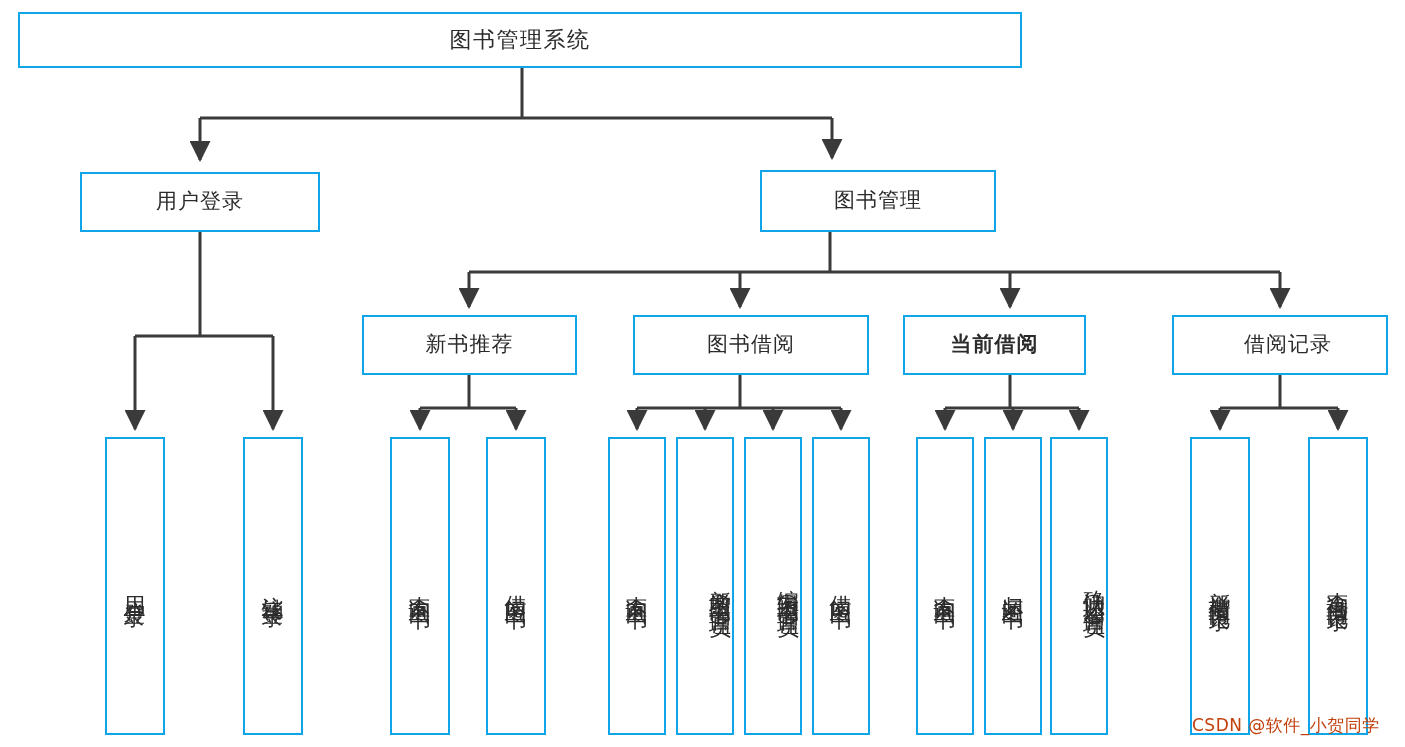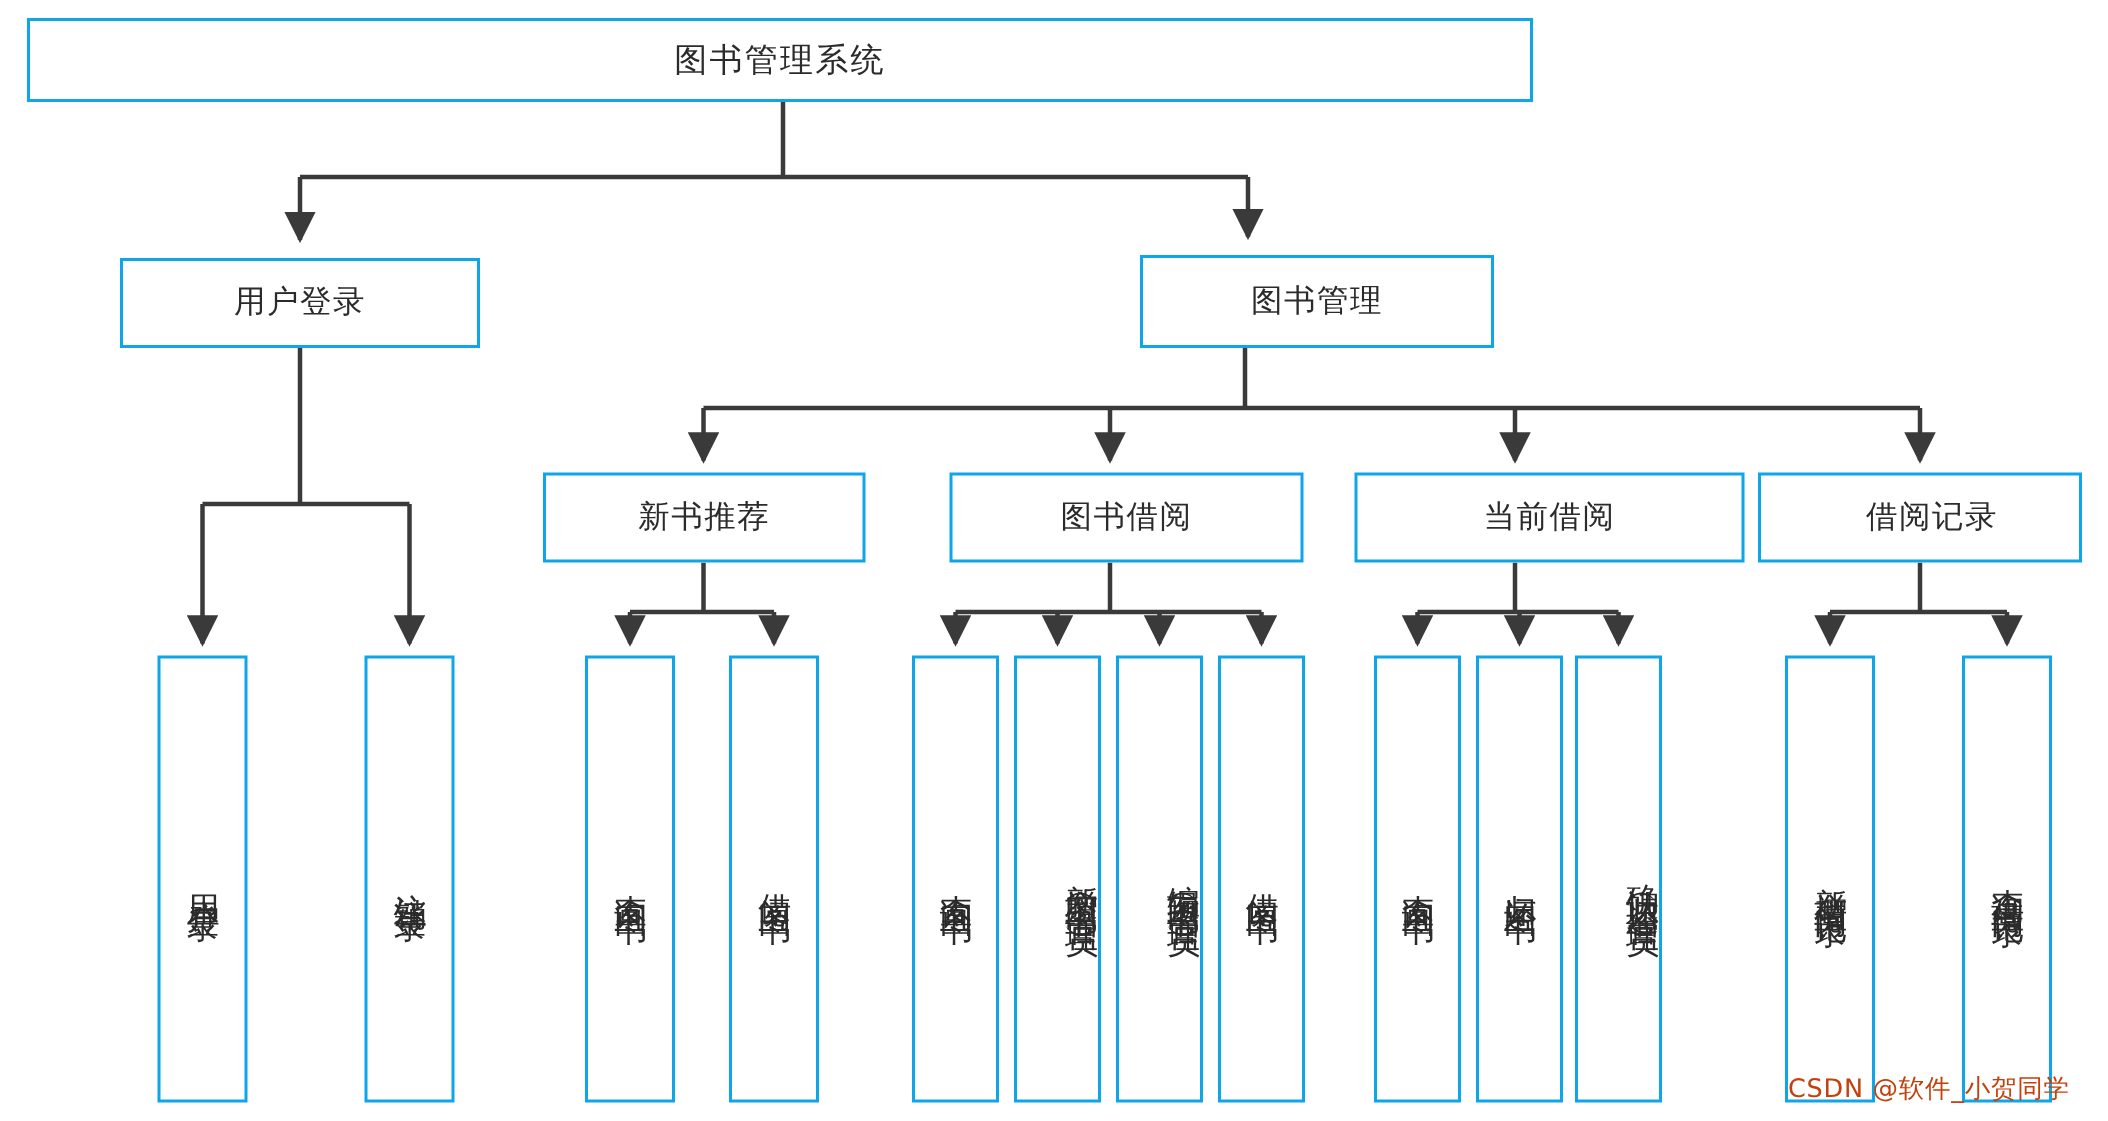--- a/index.html
+++ b/index.html
@@ -133,21 +133,21 @@
   <div class="node node-h" style="left:712px; top:170px; width:236px; height:62px;margin-left:48px;">
     <span>图书管理</span>
   </div>
 
   <div class="node node-h" style="left:362px; top:315px; width:215px; height:60px;">
     <span>新书推荐</span>
   </div>
   <div class="node node-h" style="left:633px; top:315px; width:236px; height:60px;">
     <span>图书借阅</span>
   </div>
-  <div class="node node-h" style="left:903px; top:315px; width:260px; height:60px;">
+  <div class="node node-h" style="left:903px; top:315px; width:183px; height:60px;font-weight:bold;">
     <span>当前借阅</span>
   </div>
   <div class="node node-h" style="left:1172px; top:315px; width:216px; height:60px;padding-left:16px;">
     <span>借阅记录</span>
   </div>
 
   <div class="node node-v mid" style="left:105px; top:437px; width:60px; height:298px;">
     <span>用户登录</span>
   </div>
   <div class="node node-v mid" style="left:243px; top:437px; width:60px; height:298px;">

